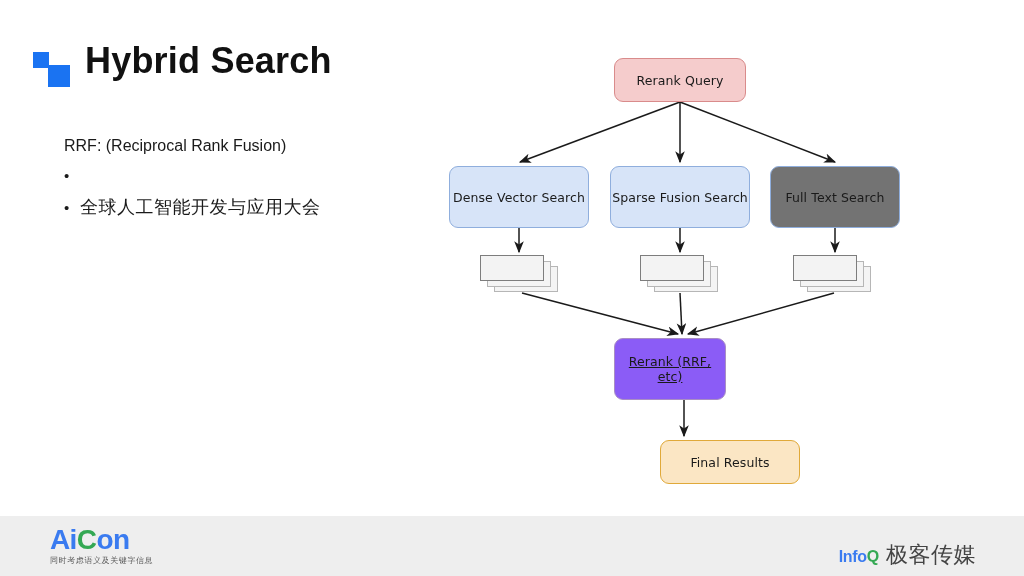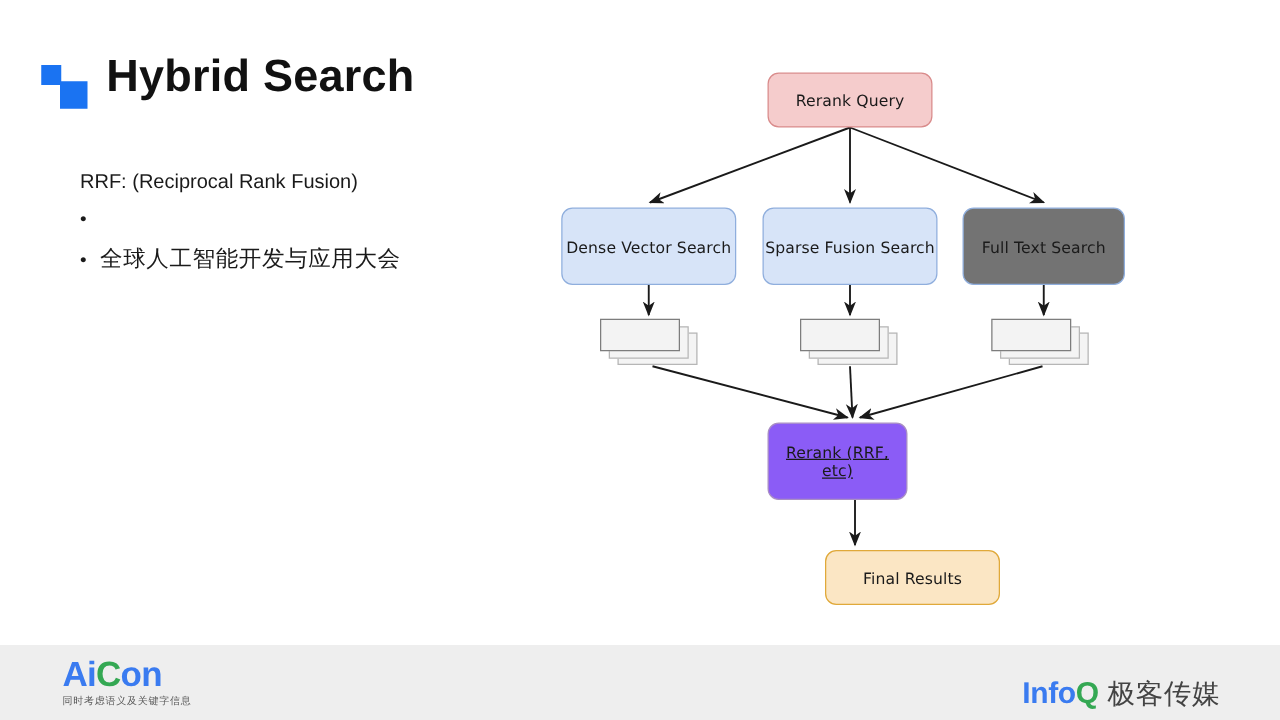--- a/index.html
+++ b/index.html
@@ -169,21 +169,21 @@
     line-height: 10px;
   }
   #footer-right {
     position: absolute;
     right: 48px;
     top: 24px;
     display: flex;
     align-items: baseline;
   }
   #infoq-word {
-    font-size: 24px;
+    font-size: 16px;
     font-weight: bold;
     letter-spacing: -0.3px;
   }
   #infoq-word .info { color: #3a7bf0; }
   #infoq-word .q { color: #34a853; }
   #geek-word {
     font-size: 22px;
     color: #444444;
     margin-left: 7px;
     letter-spacing: 0.5px;

